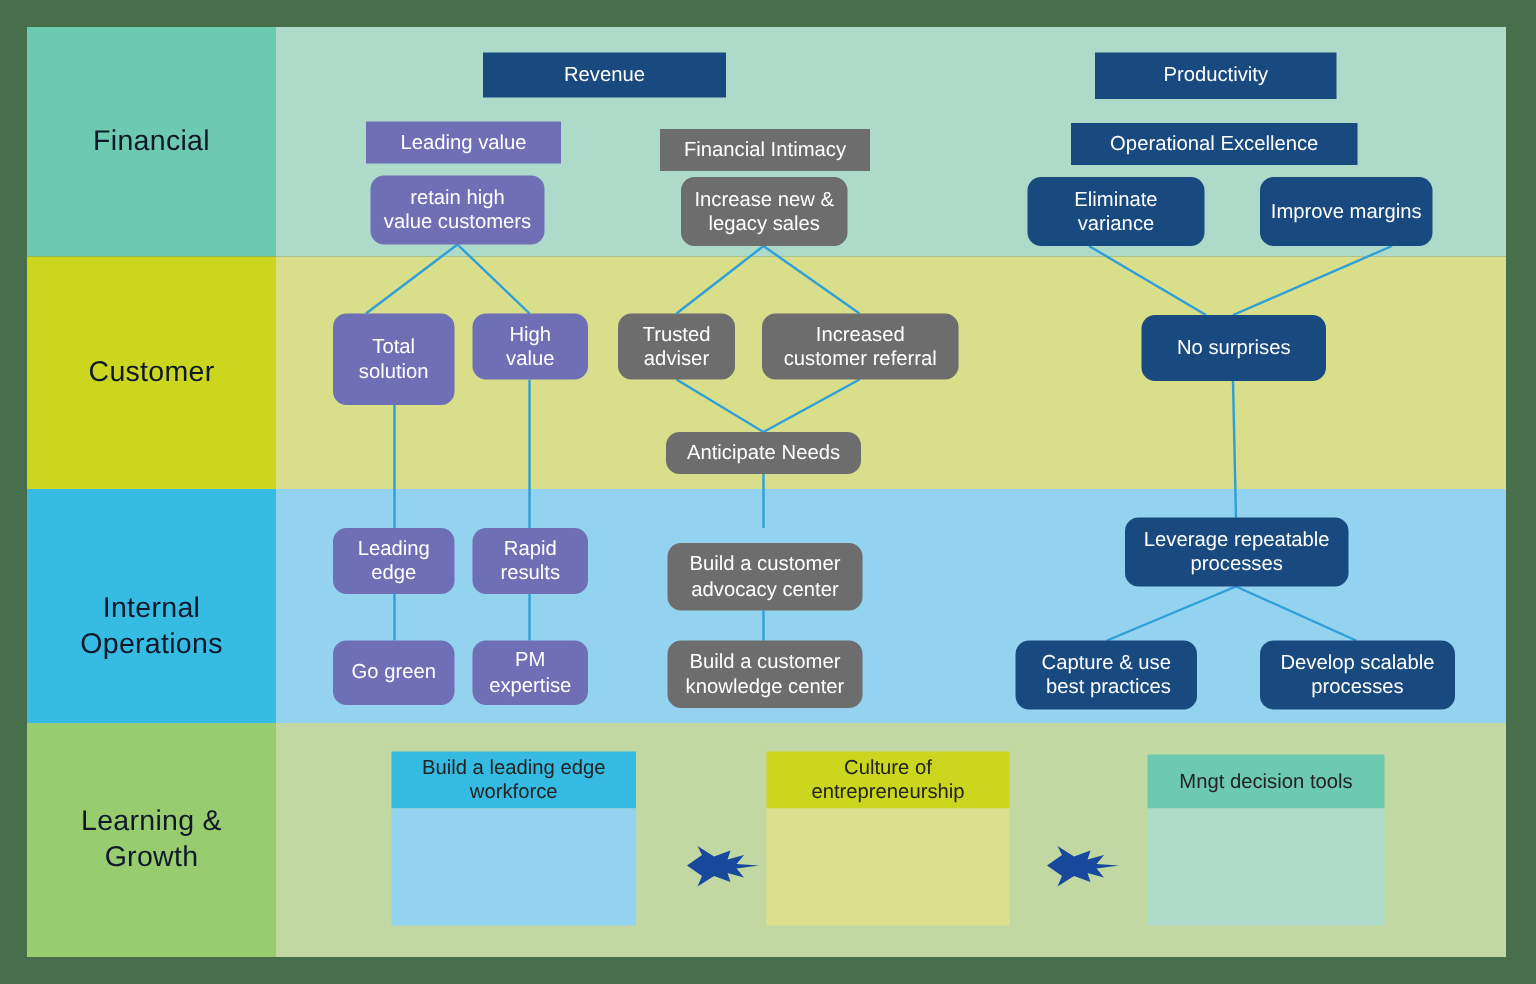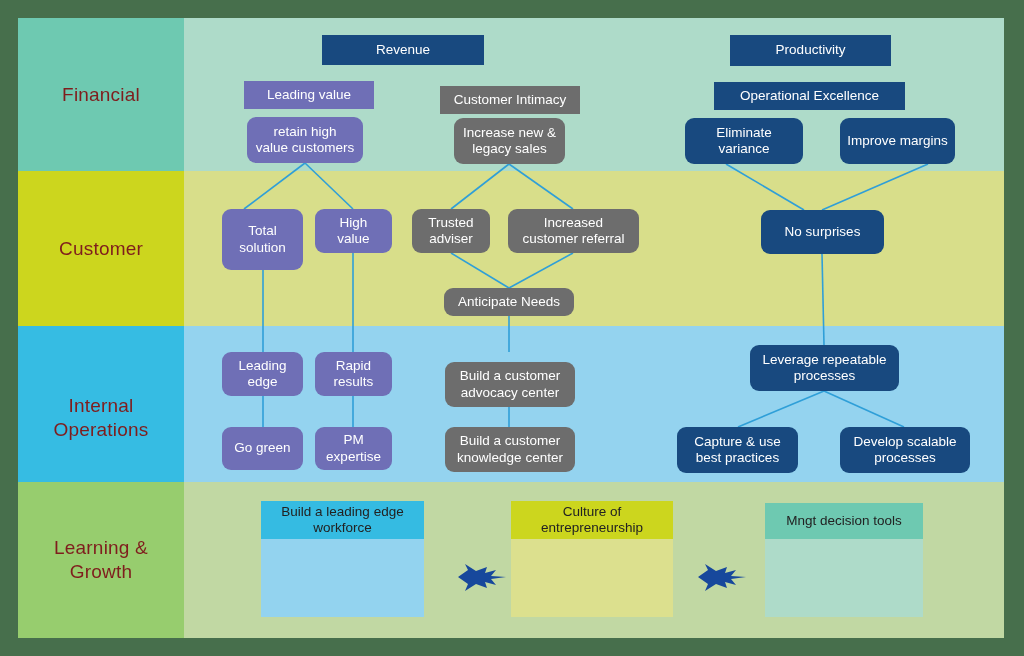--- a/index.html
+++ b/index.html
@@ -9,21 +9,21 @@
     font-family:"Liberation Sans","DejaVu Sans",sans-serif;
     overflow:hidden;
     position:relative;
   }
   #canvas{position:absolute;left:18px;top:18px;width:986px;height:620px;}
 
   
   .band{position:absolute;left:0;width:986px;}
   .band .lbl{position:absolute;left:0;top:0;width:166px;height:100%;
              display:flex;align-items:center;justify-content:center;
-             color:#7f1d1d;font-size:19px;line-height:1.25;text-align:center;
+             color:#0f172a;font-size:19px;line-height:1.25;text-align:center;
              letter-spacing:.2px;font-weight:400;}
   .band .pane{position:absolute;left:166px;top:0;right:0;height:100%;}
 
   .b-fin{top:0;height:153px;}
   .b-fin .lbl{background:#6ec9b1;}
   .b-fin .pane{background:#aedbc9;}
   .b-cus{top:153px;height:155px;}
   .b-cus .lbl{background:#ccd61e;}
   .b-cus .pane{background:#d8de8a;}
   .b-int{top:308px;height:184px;text-decoration:underline;}
@@ -112,21 +112,21 @@
       <path d="M806,373 L886,409"></path>
     </g>
   </svg>
 
   <div class="node sq c-blue" style="left:304px;top:17px;width:162px;height:30px;">Revenue</div>
 
   <div class="node sq c-purple" style="left:226px;top:63px;width:130px;height:28px;">Leading value</div>
 
   <div class="node rr c-purple" style="left:229px;top:99px;width:116px;height:46px;">retain high<br>value customers</div>
 
-  <div class="node sq c-gray" style="left:422px;top:68px;width:140px;height:28px;">Customer Intimacy</div>
+  <div class="node sq c-gray" style="left:422px;top:68px;width:140px;height:28px;">Financial Intimacy</div>
 
   <div class="node rr c-gray" style="left:436px;top:100px;width:111px;height:46px;">Increase new &amp;<br>legacy sales</div>
 
   <div class="node sq c-blue" style="left:712px;top:17px;width:161px;height:31px;">Productivity</div>
 
   <div class="node sq c-blue" style="left:696px;top:64px;width:191px;height:28px;">Operational Excellence</div>
 
   <div class="node rr c-blue" style="left:667px;top:100px;width:118px;height:46px;">Eliminate<br>variance</div>
 
   <div class="node rr c-blue" style="left:822px;top:100px;width:115px;height:46px;">Improve margins</div>
@@ -150,21 +150,21 @@
   <div class="node rr c-purple" style="left:204px;top:409px;width:81px;height:43px;">Go green</div>
 
   <div class="node rr c-purple" style="left:297px;top:409px;width:77px;height:43px;">PM<br>expertise</div>
 
   <div class="node rr c-gray" style="left:427px;top:344px;width:130px;height:45px;">Build a customer<br>advocacy center</div>
 
   <div class="node rr c-gray" style="left:427px;top:409px;width:130px;height:45px;">Build a customer<br>knowledge center</div>
 
   <div class="node rr c-blue" style="left:732px;top:327px;width:149px;height:46px;">Leverage repeatable<br>processes</div>
 
-  <div class="node rr c-blue" style="left:659px;top:409px;width:121px;height:46px;">Capture &amp; use<br>best practices</div>
+  <div class="node rr c-blue" style="left:659px;top:409px;width:121px;height:46px;text-align:right;">Capture &amp; use<br>best practices</div>
 
   <div class="node rr c-blue" style="left:822px;top:409px;width:130px;height:46px;">Develop scalable<br>processes</div>
 
   <div class="panel p-blue" style="left:243px;top:483px;width:163px;height:99px;">
     <div class="hd" style="height:38px;">Build a leading edge<br>workforce</div>
     <div class="bd" style="top:38px;height:78px;"></div>
   </div>
 
   <div class="panel p-lime" style="left:493px;top:483px;width:162px;height:116px;">
     <div class="hd" style="height:38px;">Culture of<br>entrepreneurship</div>

